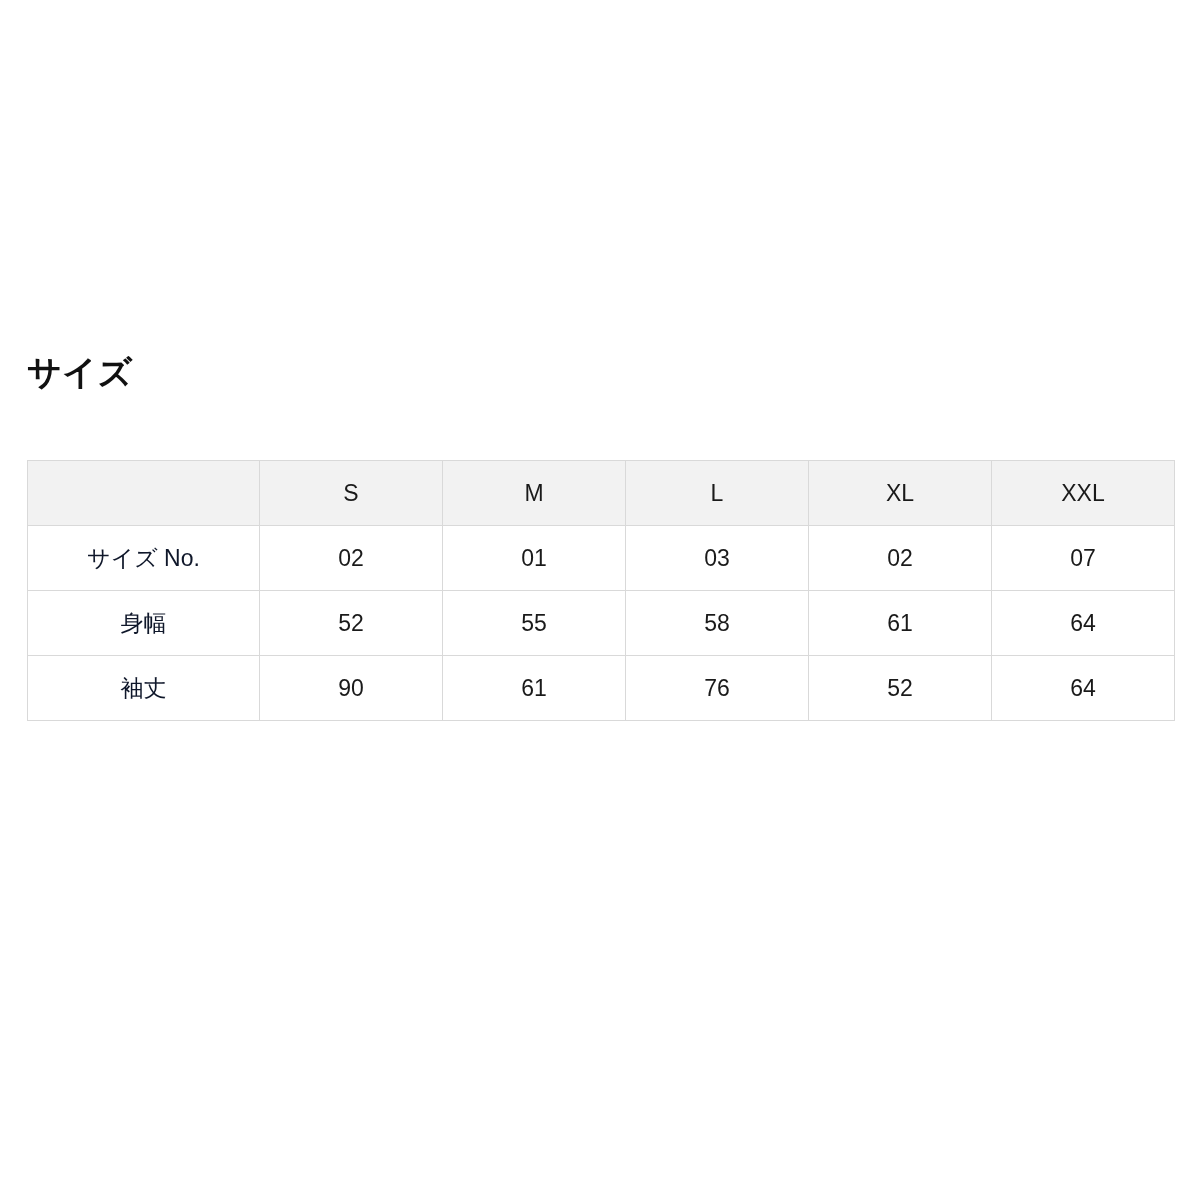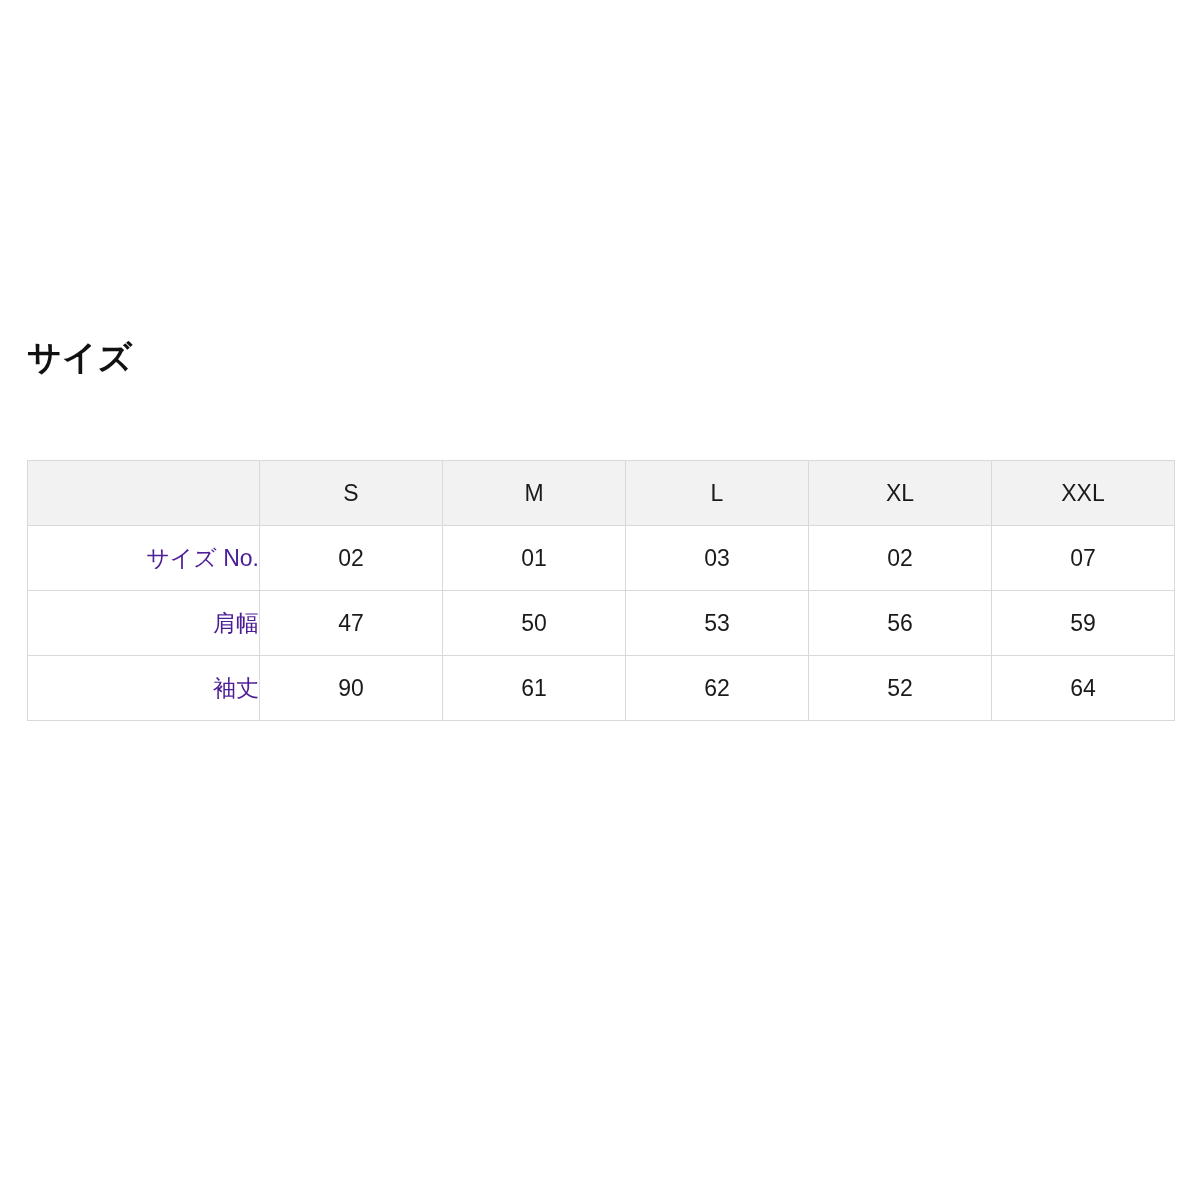--- a/index.html
+++ b/index.html
@@ -16,21 +16,21 @@
   }
   .page {
     position: relative;
     width: 1200px;
     height: 1200px;
     box-sizing: border-box;
   }
   .title {
     position: absolute;
     left: 27px;
-    top: 335px;
+    top: 350px;
     font-size: 34px;
     font-weight: bold;
     letter-spacing: 0.5px;
     color: #111111;
   }
   .table-wrap {
     position: absolute;
     left: 27px;
     top: 460px;
     width: 1147px;
@@ -53,22 +53,21 @@
   }
   table.size-table thead th {
     background: #f2f2f2;
     font-weight: normal;
   }
   table.size-table thead th.corner {
     background: #f2f2f2;
   }
   table.size-table tbody td.row-label {
     font-size: 23px;
-    color: #4c1d95;
-    text-align: right;
+    color: #0f172a;
   }
   table.size-table col.label-col { width: 232px; }
   table.size-table col.data-col { width: 183px; }
 </style>
 </head>
 <body>
 
 <div class="page">
 
   <div class="title">サイズ</div>
@@ -96,32 +95,32 @@
       <tbody>
         <tr>
           <td class="row-label">サイズ No.</td>
           <td>02</td>
           <td>01</td>
           <td>03</td>
           <td>02</td>
           <td>07</td>
         </tr>
         <tr>
-          <td class="row-label">肩幅</td>
-          <td>47</td>
-          <td>50</td>
-          <td>53</td>
-          <td>56</td>
-          <td>59</td>
+          <td class="row-label">身幅</td>
+          <td>52</td>
+          <td>55</td>
+          <td>58</td>
+          <td>61</td>
+          <td>64</td>
         </tr>
         <tr>
           <td class="row-label">袖丈</td>
           <td>90</td>
           <td>61</td>
-          <td>62</td>
+          <td>76</td>
           <td>52</td>
           <td>64</td>
         </tr>
       </tbody>
     </table>
   </div>
 
 </div>
 
 </body></html>

